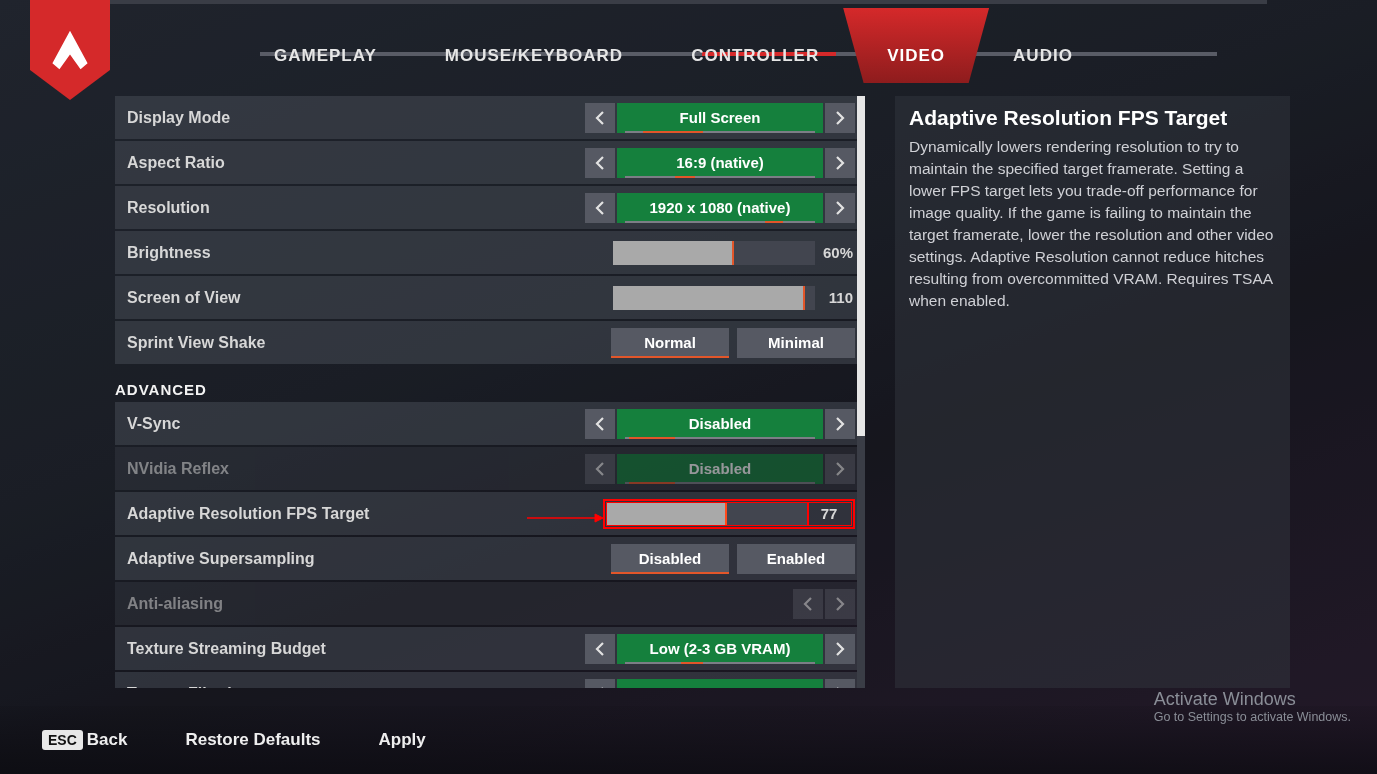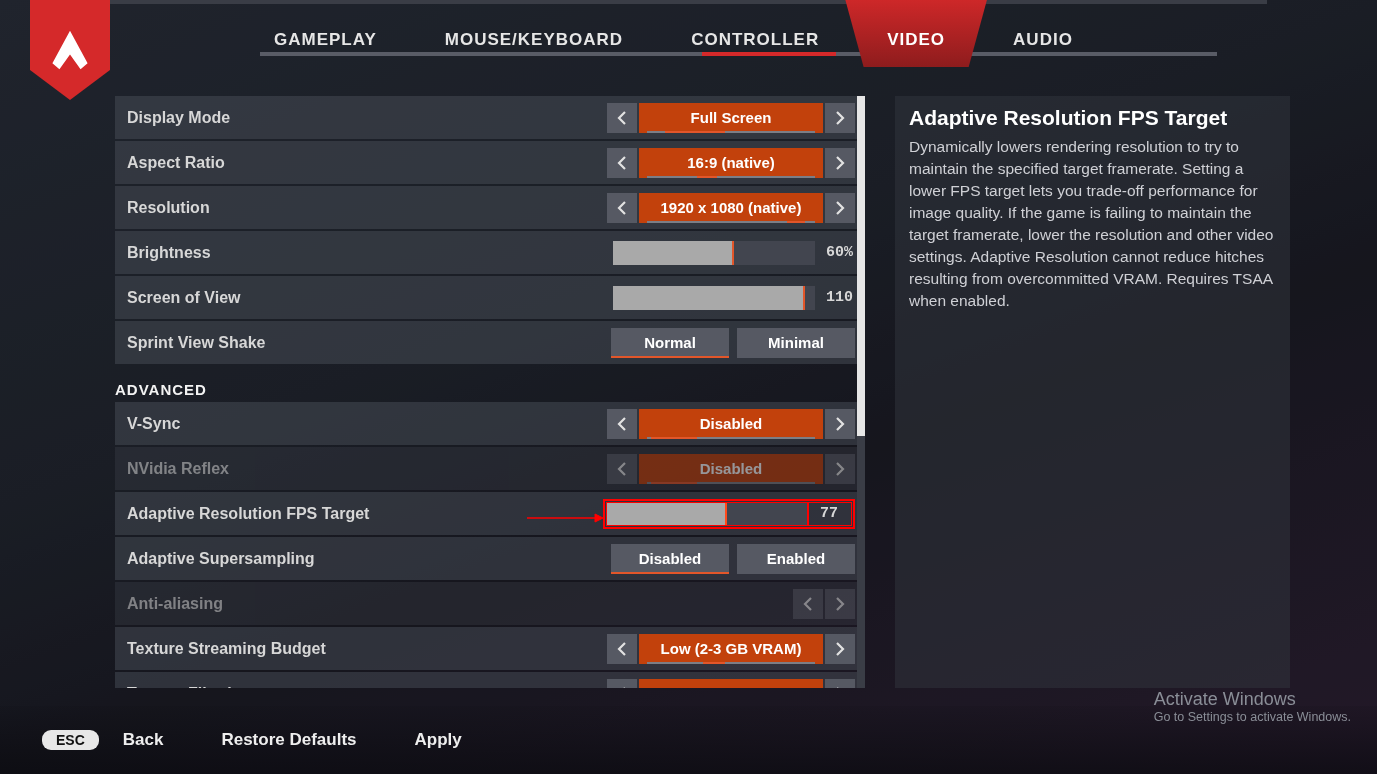--- a/index.html
+++ b/index.html
@@ -20,21 +20,21 @@
   position:absolute; left:30px; top:0; width:80px; height:100px;
   background:#d5292a;
   clip-path:polygon(0 0,100% 0,100% 70%,50% 100%,0 70%);
   display:flex;align-items:center;justify-content:center;
   z-index:4;
 }
 .logo-banner svg{width:44px;height:44px;}
 .topline{position:absolute;left:110px;right:110px;top:0;height:4px;background:#3a3d46;z-index:1;}
 
 .nav{
-  position:absolute; left:260px; top:22px; display:flex; gap:40px; z-index:3;
+  position:absolute; left:260px; top:38px; display:flex; gap:40px; z-index:3;
 }
 .nav a{
   color:#e6e6e6; font-size:17px; font-weight:700; letter-spacing:1px;
   text-decoration:none; padding:8px 14px 17px 14px; position:relative;
 }
 .nav a.active{color:#fff;}
 .nav a.active::after{
   content:""; position:absolute; left:-30px; right:-30px; top:-30px; bottom:0;
   background:linear-gradient(180deg,#d5292a 0%, #8e1c1d 100%);
   z-index:-1;
@@ -57,30 +57,30 @@
 }
 .sel{
   display:flex;align-items:center;gap:2px;
 }
 .arrow{
   width:30px;height:30px;background:#565963;display:flex;align-items:center;justify-content:center;
   cursor:pointer;
 }
 .arrow svg{width:12px;height:14px;fill:#e2e2e2;}
 .sel-val{
-  width:184px;height:30px;background:#c2410c;display:flex;align-items:center;justify-content:center;
+  width:206px;height:30px;background:#15803d;display:flex;align-items:center;justify-content:center;
   font-size:15px;font-weight:600;color:#fff;position:relative;
 }
 .sel-val .tick{position:absolute;bottom:0;left:8px;right:8px;height:2px;background:#7c7e86;}
 .sel-val .tick i{position:absolute;height:2px;top:0;background:#e2562a;}
 .slider{
   width:202px;height:24px;background:#42454f;position:relative;
 }
 .slider .fill{position:absolute;left:0;top:0;bottom:0;background:#a9a9a9;border-right:2px solid #e2562a;}
-.slider-num{width:40px;text-align:right;padding-right:2px;font-size:15px;font-family:Liberation Mono, monospace;}
+.slider-num{width:40px;text-align:right;padding-right:2px;font-size:15px;}
 .toggle{
   display:flex;gap:8px;
 }
 .opt{
   width:118px;height:30px;background:#565963;display:flex;align-items:center;justify-content:center;
   font-size:15px;font-weight:600;color:#fff;position:relative;cursor:pointer;
 }
 .opt.on::after{content:"";position:absolute;left:0;right:0;bottom:0;height:2px;background:#e2562a;}
 
 .row.highlight .slider{border:1px solid #ff0000;}
@@ -95,21 +95,21 @@
   background:rgba(50,53,62,.5);padding:10px 14px;}
 .desc h2{font-size:21px;font-weight:700;color:#fff;margin-bottom:6px;}
 .desc p{font-size:15.5px;line-height:22px;color:#cfd0d5;}
 
 .bottom{
   position:absolute;left:0;right:0;bottom:0;height:68px;
   background:linear-gradient(180deg,rgba(10,10,15,.1),rgba(10,10,15,.7));
   display:flex;align-items:center;gap:58px;padding-left:42px;
   font-size:17px;font-weight:600;color:#eee;
 }
-.keycap{background:#e8e8e8;color:#111;border-radius:9px;padding:2px 14px;font-size:14px;font-weight:800;margin-right:24px;}
+.keycap{background:#e8e8e8;color:#111;border-radius:3px;padding:2px 6px;font-size:14px;font-weight:800;margin-right:4px;}
 .activate{position:absolute;right:26px;bottom:50px;text-align:left;color:#8a8e97;}
 .activate .t1{font-size:18px;}
 .activate .t2{font-size:12.5px;}
 </style>
 </head>
 <body>
 
 <div class="bgblur"></div>
 <div class="topline"></div>
 

